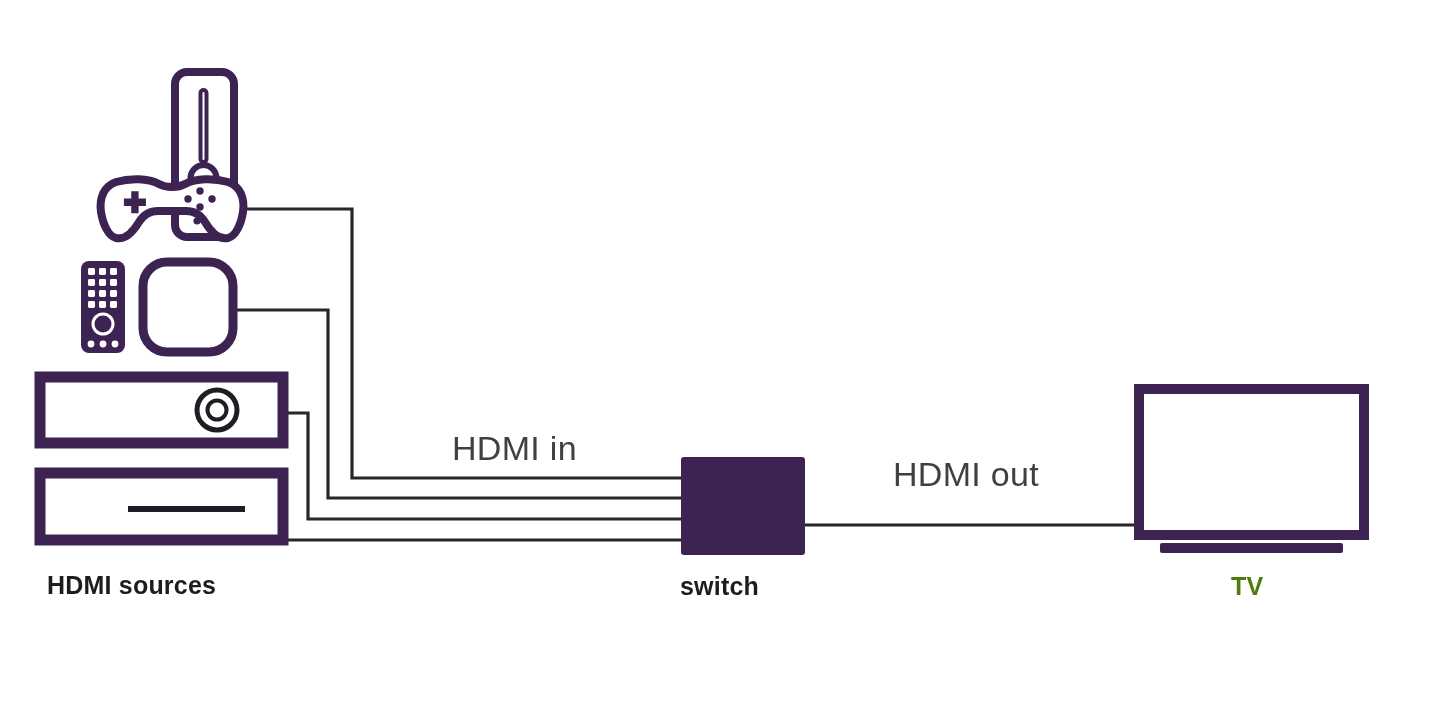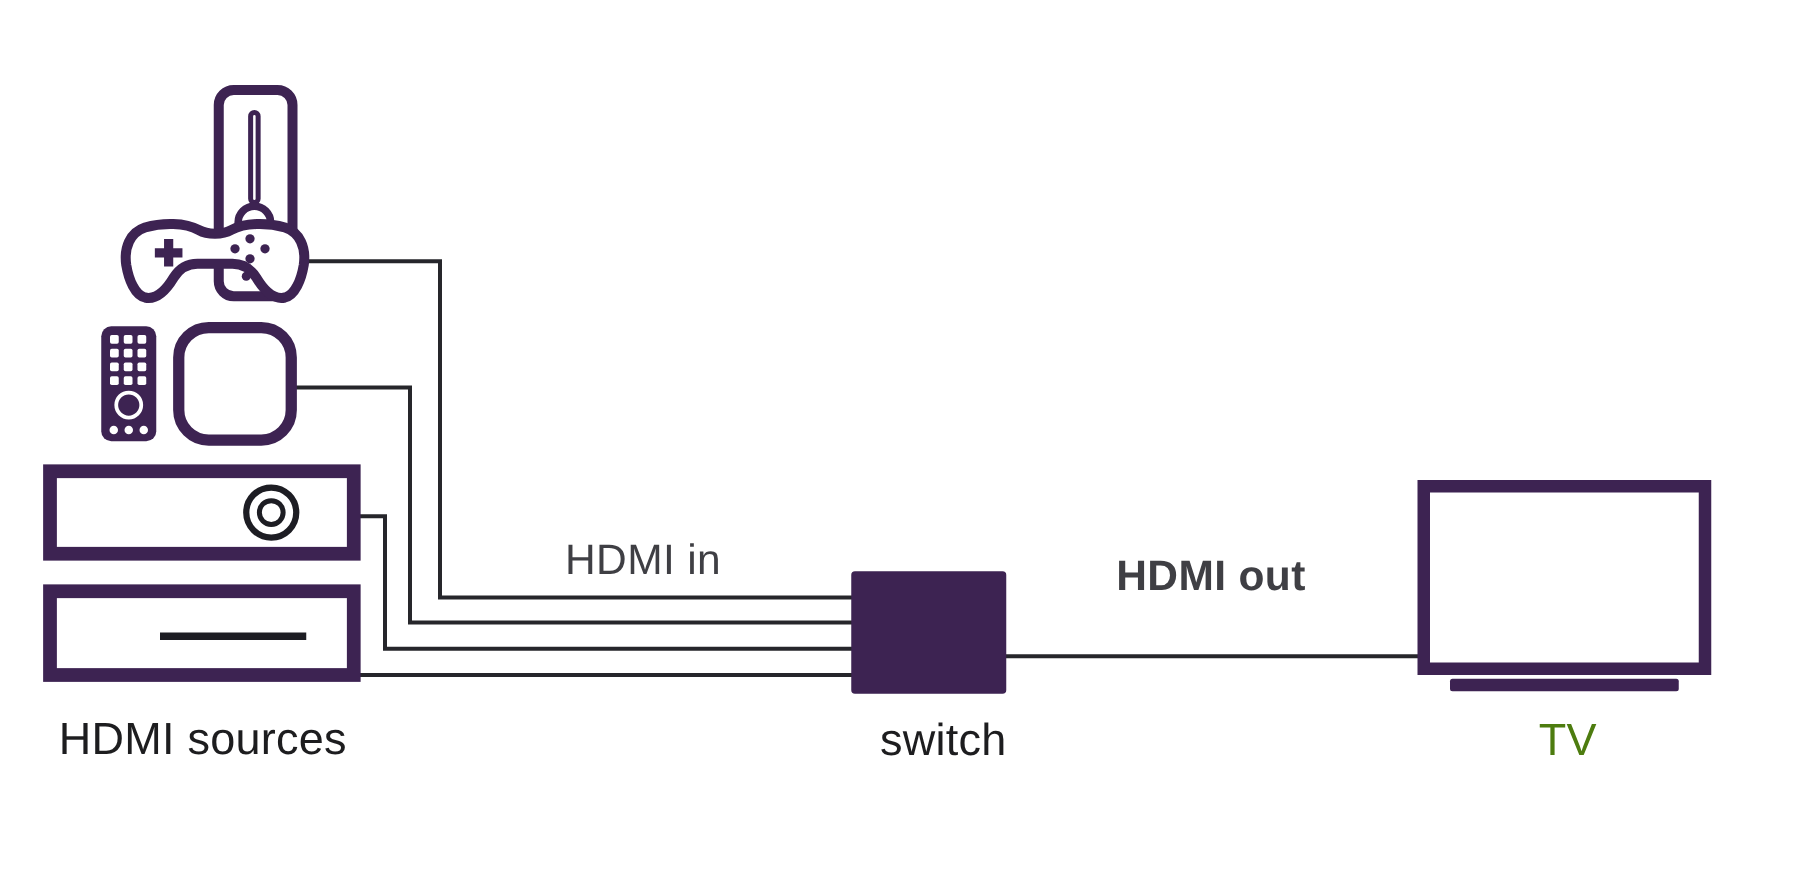--- a/index.html
+++ b/index.html
@@ -25,36 +25,36 @@
     width: 1445px;
     height: 715px;
     display: block;
   }
   .lbl {
     position: absolute;
     white-space: nowrap;
     line-height: 1;
   }
   .lbl-bold {
-    font-weight: 400;
-    font-size: 36px;
+    font-weight: 700;
+    font-size: 25px;
     color: #1d1d1f;
     letter-spacing: 0.2px;
   }
   .lbl-light {
     font-weight: 400;
     font-size: 34px;
     color: #3f3f44;
     letter-spacing: 0.3px;
   }
   #label-hdmi-sources { left: 47px;  top: 573px; }
   #label-switch       { left: 680px; top: 574px; }
   #label-tv           { left: 1231px;top: 574px; }
   #label-hdmi-in      { left: 452px; top: 431px; }
-  #label-hdmi-out     { left: 893px; top: 444px; font-weight: bold; }
+  #label-hdmi-out     { left: 893px; top: 457px; }
 </style>
 </head>
 <body>
 
 <div id="diagram-root" style="background: rgb(255, 255, 255);">
 
   <svg id="diagram-svg" viewBox="0 0 1445 715" xmlns="http://www.w3.org/2000/svg">
 
     <g fill="none" stroke="#26262b" stroke-width="3.2" stroke-linecap="square" stroke-linejoin="miter">
 
@@ -150,21 +150,21 @@
 
     <g>
       <rect x="1139" y="389" width="225" height="146" fill="#ffffff" stroke="#3D2352" stroke-width="10"></rect>
       <rect x="1160" y="543" width="183" height="10" rx="2" ry="2" fill="#3D2352"></rect>
     </g>
 
   </svg>
 
   <div class="lbl lbl-bold" id="label-hdmi-sources" style="color: rgb(29, 29, 31);">HDMI sources</div>
 
-  <div class="lbl lbl-bold" id="label-switch" style="color: rgb(29, 29, 31); margin-left: 24px;">switch</div>
+  <div class="lbl lbl-bold" id="label-switch" style="color: rgb(29, 29, 31);">switch</div>
 
   <div class="lbl lbl-bold" id="label-tv" style="color: #4d7c0f;">TV</div>
 
   <div class="lbl lbl-light" id="label-hdmi-in" style="color: rgb(63, 63, 68);">HDMI in</div>
 
   <div class="lbl lbl-light" id="label-hdmi-out" style="color: rgb(63, 63, 68);">HDMI out</div>
 
 </div>
 
 </body></html>

